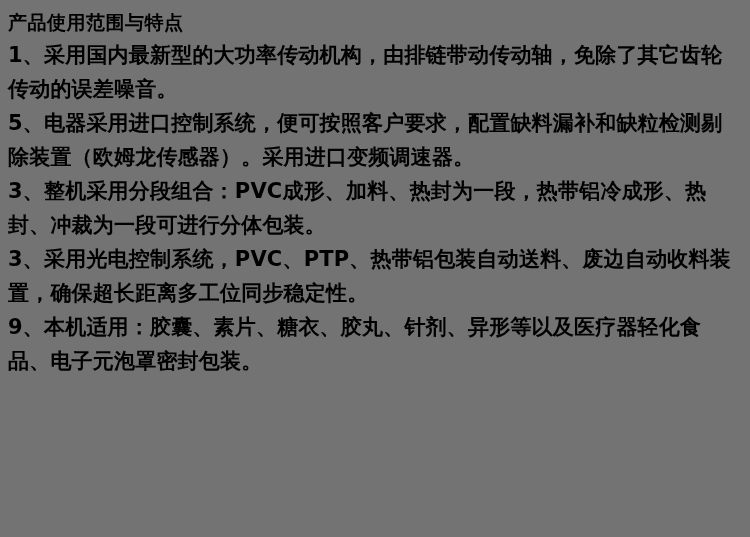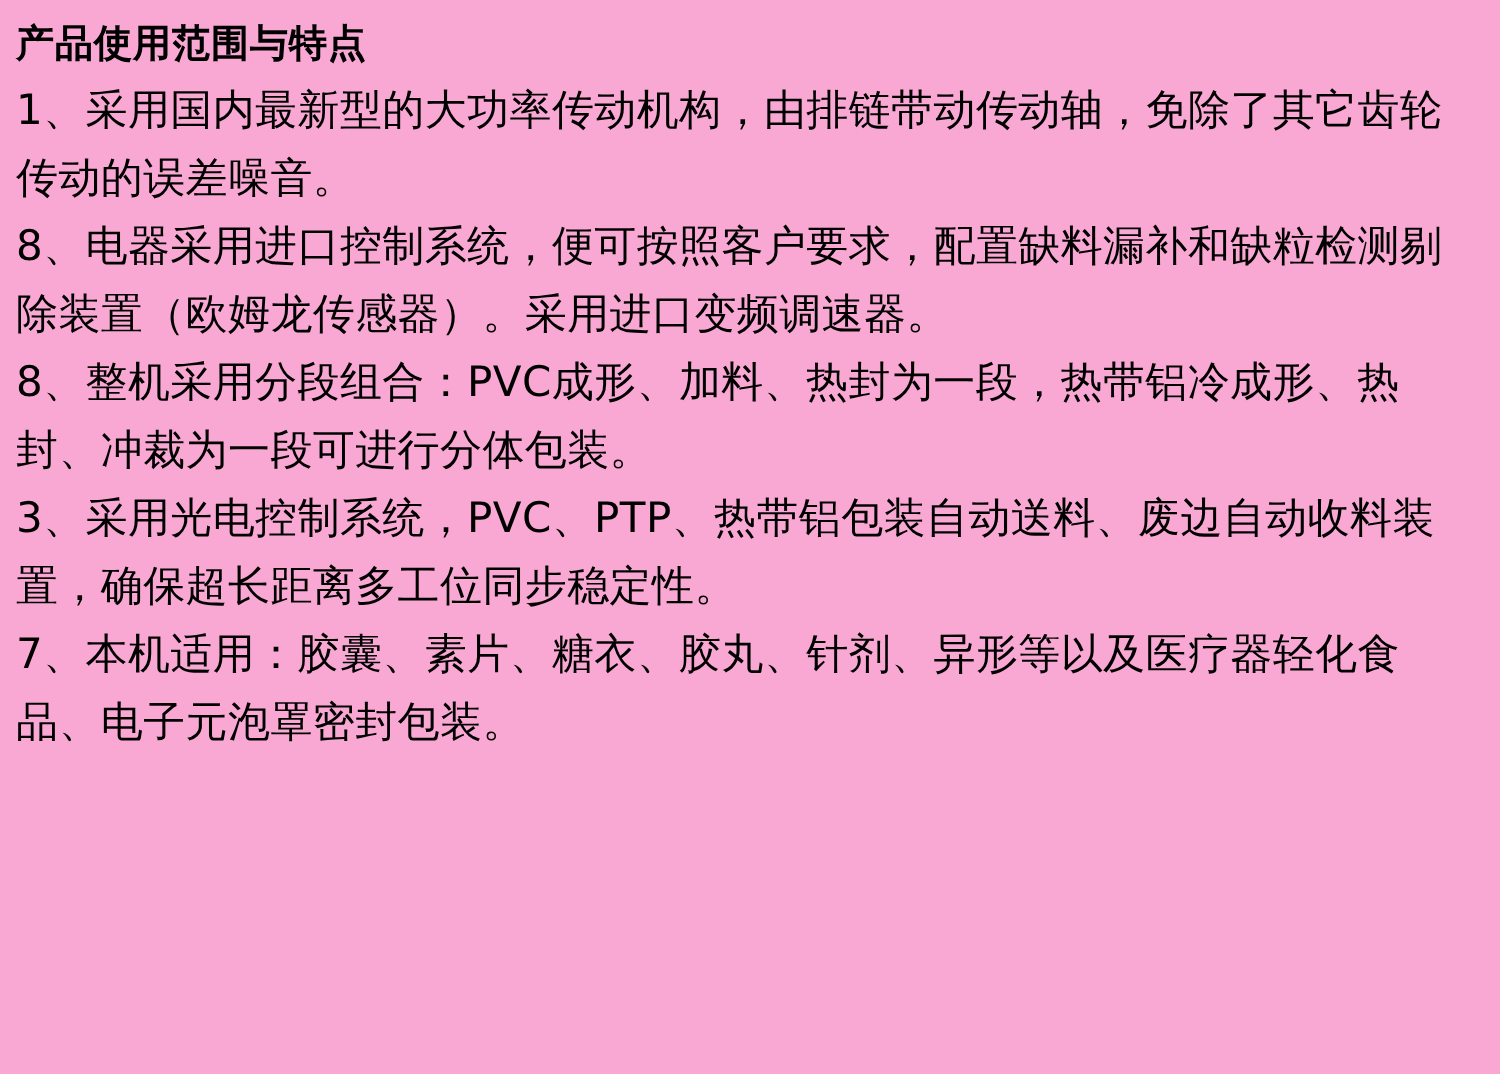--- a/index.html
+++ b/index.html
@@ -12,46 +12,46 @@
     height: 537px;
     font-family: "DejaVu Sans", "Liberation Sans", sans-serif;
     color: #000000;
     overflow: hidden;
   }
   .page {
     width: 750px;
     height: 537px;
     box-sizing: border-box;
     padding: 8px 10px 12px 8px;
-    background: #f9a8d4;
+    background: #737373;
   }
   .doc-title {
     font-size: 19px;
     font-weight: bold;
     line-height: 28px;
     letter-spacing: 0.5px;
     margin: 0 0 2px 0;
     white-space: nowrap;
   }
   .para {
     font-size: 21px;
-    font-weight: normal;
+    font-weight: bold;
     line-height: 34px;
     letter-spacing: 0.2px;
     margin: 0;
     text-align: left;
     word-break: break-all;
   }
   .para + .para {
     margin-top: 0px;
   }
 </style>
 </head>
 <body>
 
 <div class="page">
   <h1 class="doc-title">产品使用范围与特点</h1>
   <p class="para">1、采用国内最新型的大功率传动机构，由排链带动传动轴，免除了其它齿轮传动的误差噪音。</p>
-  <p class="para">8、电器采用进口控制系统，便可按照客户要求，配置缺料漏补和缺粒检测剔除装置（欧姆龙传感器）。采用进口变频调速器。</p>
-  <p class="para">8、整机采用分段组合：PVC成形、加料、热封为一段，热带铝冷成形、热封、冲裁为一段可进行分体包装。</p>
+  <p class="para">5、电器采用进口控制系统，便可按照客户要求，配置缺料漏补和缺粒检测剔除装置（欧姆龙传感器）。采用进口变频调速器。</p>
+  <p class="para">3、整机采用分段组合：PVC成形、加料、热封为一段，热带铝冷成形、热封、冲裁为一段可进行分体包装。</p>
   <p class="para">3、采用光电控制系统，PVC、PTP、热带铝包装自动送料、废边自动收料装置，确保超长距离多工位同步稳定性。</p>
-  <p class="para">7、本机适用：胶囊、素片、糖衣、胶丸、针剂、异形等以及医疗器轻化食品、电子元泡罩密封包装。</p>
+  <p class="para">9、本机适用：胶囊、素片、糖衣、胶丸、针剂、异形等以及医疗器轻化食品、电子元泡罩密封包装。</p>
 </div>
 
 </body></html>

